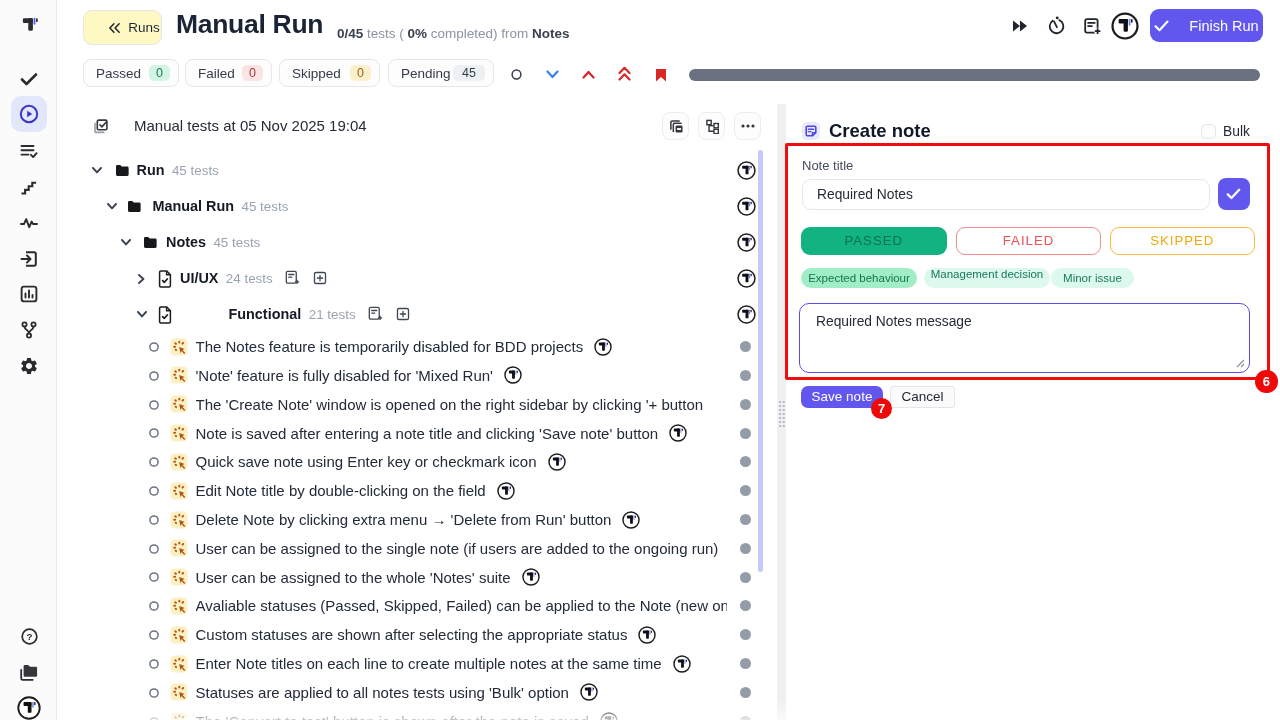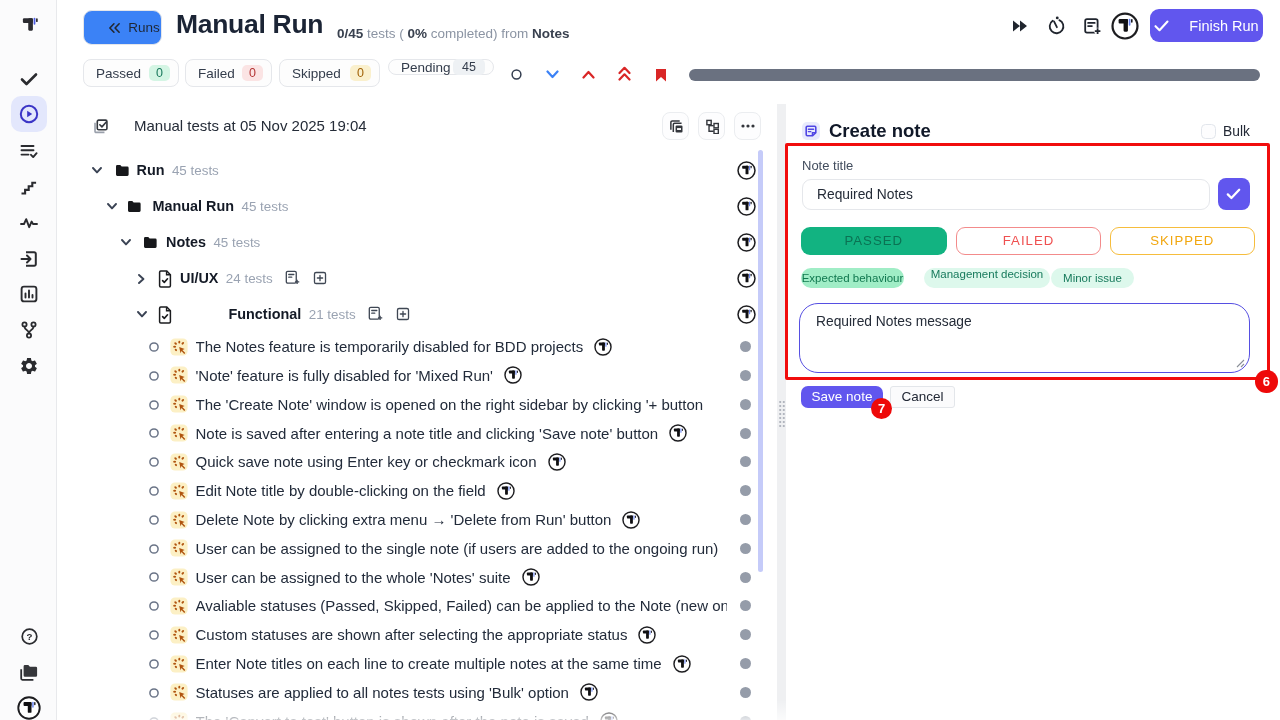--- a/index.html
+++ b/index.html
@@ -106,21 +106,21 @@
     <text x="10" y="14.3" font-size="11.5" font-weight="bold" text-anchor="middle" fill="#2a2b2f" font-family="Liberation Sans">?</text>
   </svg>
   <svg class="abs" style="left:19px;top:663px" width="20" height="19" viewBox="0 0 20 19">
     <path d="M2.2 6.2 v9.4 a1.2 1.2 0 0 0 1.2 1.2 h11" fill="none" stroke="#2a2b2f" stroke-width="1.8"></path>
     <path d="M4.6 3.4 a1.3 1.3 0 0 1 1.3 -1.3 h3.4 l1.6 1.7 h5.9 a1.3 1.3 0 0 1 1.3 1.3 v7.4 a1.3 1.3 0 0 1 -1.3 1.3 h-10.9 a1.3 1.3 0 0 1 -1.3 -1.3 z" fill="#36373b"></path>
   </svg>
   <svg class="abs" style="left:17px;top:696px" width="24" height="24" viewBox="0 0 24 24">
       <use href="#tcircle"></use>
     </svg>
 
-  <div class="abs" style="left:83px;top:10px;width:79px;height:35px;border:1px solid #e4e6ea;border-radius:9px;background:#3b82f6;display:flex;align-items:center;justify-content:center;gap:7px;padding-left:23px;">
+  <div class="abs" style="left:83px;top:10px;width:79px;height:35px;border:1px solid #e4e6ea;border-radius:9px;background:#fef9c3;display:flex;align-items:center;justify-content:center;gap:7px;padding-left:23px;">
     <svg width="13" height="12" viewBox="0 0 14 12">
         <path d="M6.4 1.5 L2 6 l4.4 4.5 M12 1.5 L7.6 6 l4.4 4.5" fill="none" stroke="#23272f" stroke-width="1.7" stroke-linecap="round" stroke-linejoin="round"></path>
       </svg>
     <span style="font-size:13.5px;color:#1e2736;font-weight:500;">Runs</span>
   </div>
   <div class="abs" style="left:176px;top:9px;font-size:26.5px;font-weight:700;color:#1b2435;letter-spacing:-0.3px;">Manual Run</div>
   <div class="abs" style="left:337px;top:26px;font-size:13.5px;color:#8b94a3;">
     <b style="color:#39414f;">0/45</b> tests ( <b style="color:#39414f;">0%</b> completed) from <b style="color:#39414f;">Notes</b>
   </div>
 
@@ -154,21 +154,21 @@
     <span style="font-size:12.5px;color:#19795c;background:#d4f5e4;border-radius:5px;padding:1px 7px;">0</span>
   </div>
   <div class="row" style="left:185px;top:59px;width:87px;height:28px;border:1px solid #e5e7eb;border-radius:8px;background:#fdfdfd;padding:0 8px 0 12px;justify-content:space-between;">
     <span style="font-size:13.5px;color:#333c4b;font-weight:500;">Failed</span>
     <span style="font-size:12.5px;color:#b33434;background:#fbe4e4;border-radius:5px;padding:1px 7px;">0</span>
   </div>
   <div class="row" style="left:279px;top:59px;width:101px;height:28px;border:1px solid #e5e7eb;border-radius:8px;background:#fdfdfd;padding:0 8px 0 12px;justify-content:space-between;">
     <span style="font-size:13.5px;color:#333c4b;font-weight:500;">Skipped</span>
     <span style="font-size:12.5px;color:#a16207;background:#faf0cd;border-radius:5px;padding:1px 7px;">0</span>
   </div>
-  <div class="row" style="left:388px;top:59px;width:106px;height:16px;border:1px solid #e5e7eb;border-radius:8px;background:#fdfdfd;padding:0 8px 0 12px;justify-content:space-between;">
+  <div class="row" style="left:388px;top:59px;width:106px;height:28px;border:1px solid #e5e7eb;border-radius:8px;background:#fdfdfd;padding:0 8px 0 12px;justify-content:space-between;">
     <span style="font-size:13.5px;color:#333c4b;font-weight:500;">Pending</span>
     <span style="font-size:12.5px;color:#333c4b;background:#eef1f4;border-radius:5px;padding:1px 9px;">45</span>
   </div>
   <svg class="abs" style="left:511px;top:69px" width="11" height="11" viewBox="0 0 12 12">
       <circle cx="6" cy="6" r="4.8" fill="none" stroke="#323c4e" stroke-width="1.6"></circle>
     </svg>
   <svg class="abs" style="left:546px;top:70px" width="13" height="9" viewBox="0 0 13 9">
       <path d="M1.5 1.5 L6.5 7 L11.5 1.5" fill="none" stroke="#3c82f6" stroke-width="2.2" stroke-linecap="round" stroke-linejoin="round"></path>
     </svg>
   <svg class="abs" style="left:582px;top:70px" width="13" height="9" viewBox="0 0 13 9">
@@ -498,31 +498,31 @@
   <div class="abs" style="left:801px;top:226.5px;width:145.5px;height:28.5px;border-radius:9px;background:#12b381;display:flex;align-items:center;justify-content:center;">
     <span style="font-size:13.2px;color:#0b7253;letter-spacing:1px;">PASSED</span>
   </div>
   <div class="abs" style="left:956px;top:226.5px;width:145px;height:28.5px;border-radius:9px;background:#fff;border:1.6px solid #f38b8b;display:flex;align-items:center;justify-content:center;">
     <span style="font-size:13.2px;color:#ef5050;letter-spacing:1px;">FAILED</span>
   </div>
   <div class="abs" style="left:1110px;top:226.5px;width:144.5px;height:28.5px;border-radius:9px;background:#fff;border:1.6px solid #f6bd3d;display:flex;align-items:center;justify-content:center;">
     <span style="font-size:13.2px;color:#f2a70f;letter-spacing:1px;">SKIPPED</span>
   </div>
 
-  <div class="abs" style="left:801px;top:267.5px;width:103px;height:20.5px;border-radius:10px;background:#a0edc6;display:flex;align-items:center;justify-content:center;">
+  <div class="abs" style="left:801px;top:267.5px;width:116px;height:20.5px;border-radius:10px;background:#a0edc6;display:flex;align-items:center;justify-content:center;">
     <span style="font-size:11.5px;color:#10784f;font-weight:500;">Expected behaviour</span>
   </div>
   <div class="abs" style="left:924px;top:267.5px;width:126px;height:20.5px;border-radius:10px;background:#ddf8ec;display:flex;justify-content:center;">
     <span style="font-size:11.5px;color:#177a5c;font-weight:500;">Management decision</span>
   </div>
   <div class="abs" style="left:1051px;top:267.5px;width:83px;height:20.5px;border-radius:10px;background:#ddf8ec;display:flex;align-items:center;justify-content:center;">
     <span style="font-size:11.5px;color:#177a5c;font-weight:500;">Minor issue</span>
   </div>
 
-  <div class="abs" style="left:799px;top:303px;width:451px;height:70px;border:1.6px solid #564fe2;border-radius:19px;background:#fff;">
+  <div class="abs" style="left:799px;top:303px;width:451px;height:70px;border:1.6px solid #564fe2;border-radius:10px;background:#fff;">
     <div style="margin:10px 0 0 16px;font-size:13.8px;color:#252c38;">Required Notes message</div>
     <svg style="position:absolute;right:4px;bottom:4px" width="9" height="9" viewBox="0 0 9 9">
         <path d="M8 1 L1 8 M8 5 L5 8" stroke="#8a8f98" stroke-width="1.1"></path>
       </svg>
   </div>
 
   <div class="abs" style="left:801px;top:385.5px;width:82px;height:22px;border-radius:7px;background:#6156ee;display:flex;align-items:center;justify-content:center;">
     <span style="font-size:13.5px;color:#fff;">Save note</span>
   </div>
   <div class="abs" style="left:890px;top:385.5px;width:65px;height:22px;border-radius:3px;background:#fbfbfc;border:1px solid #e3e6ea;display:flex;align-items:center;justify-content:center;">

